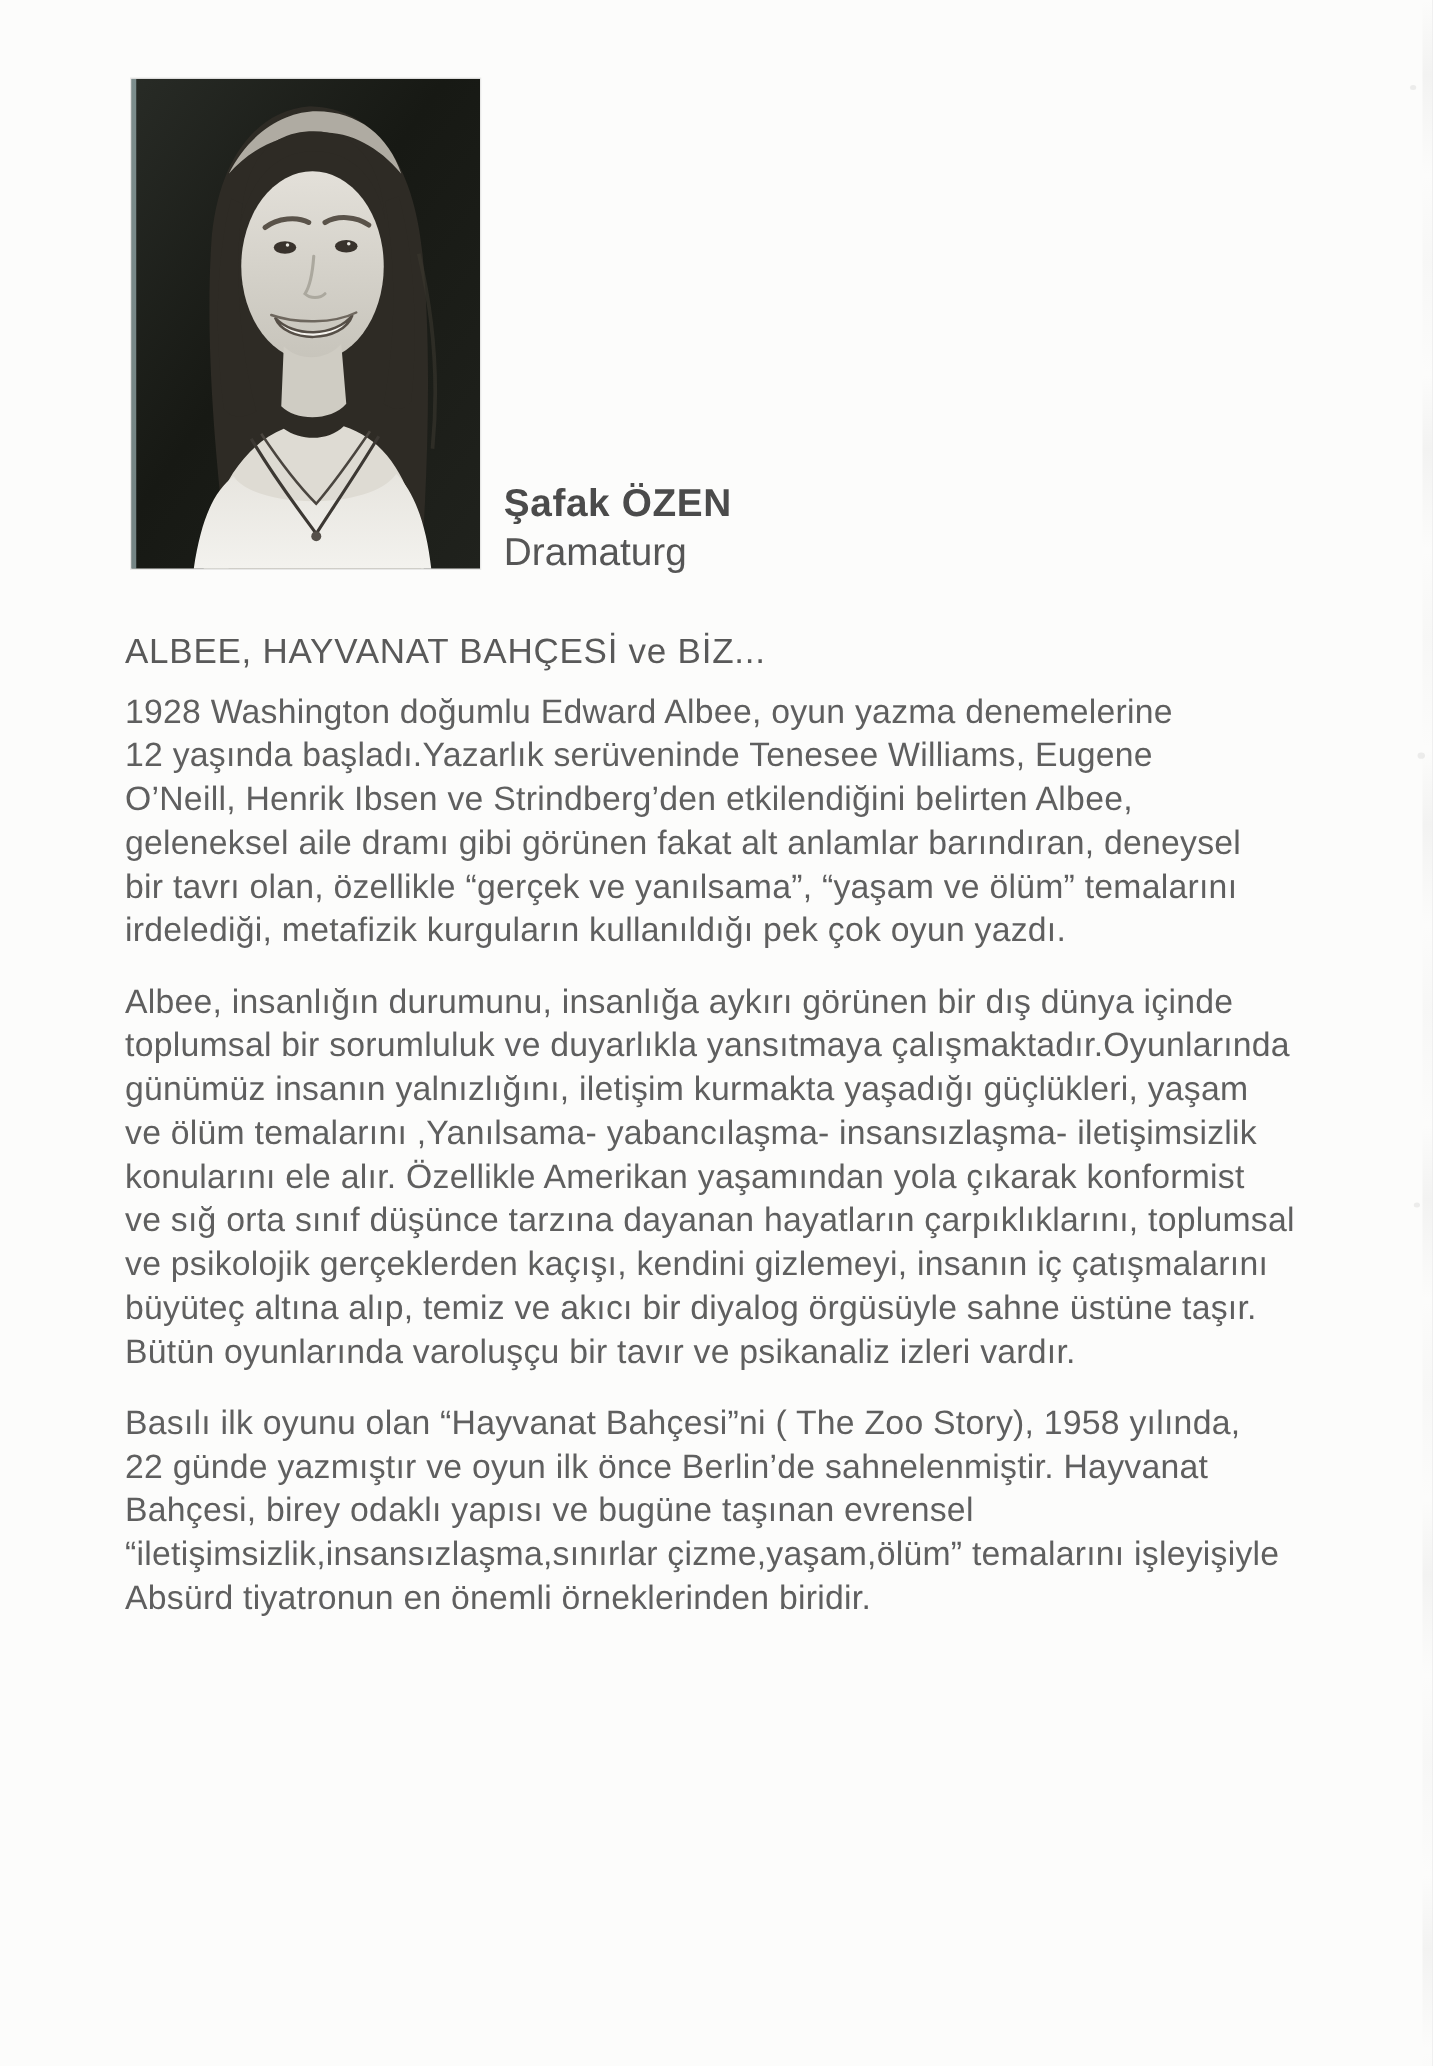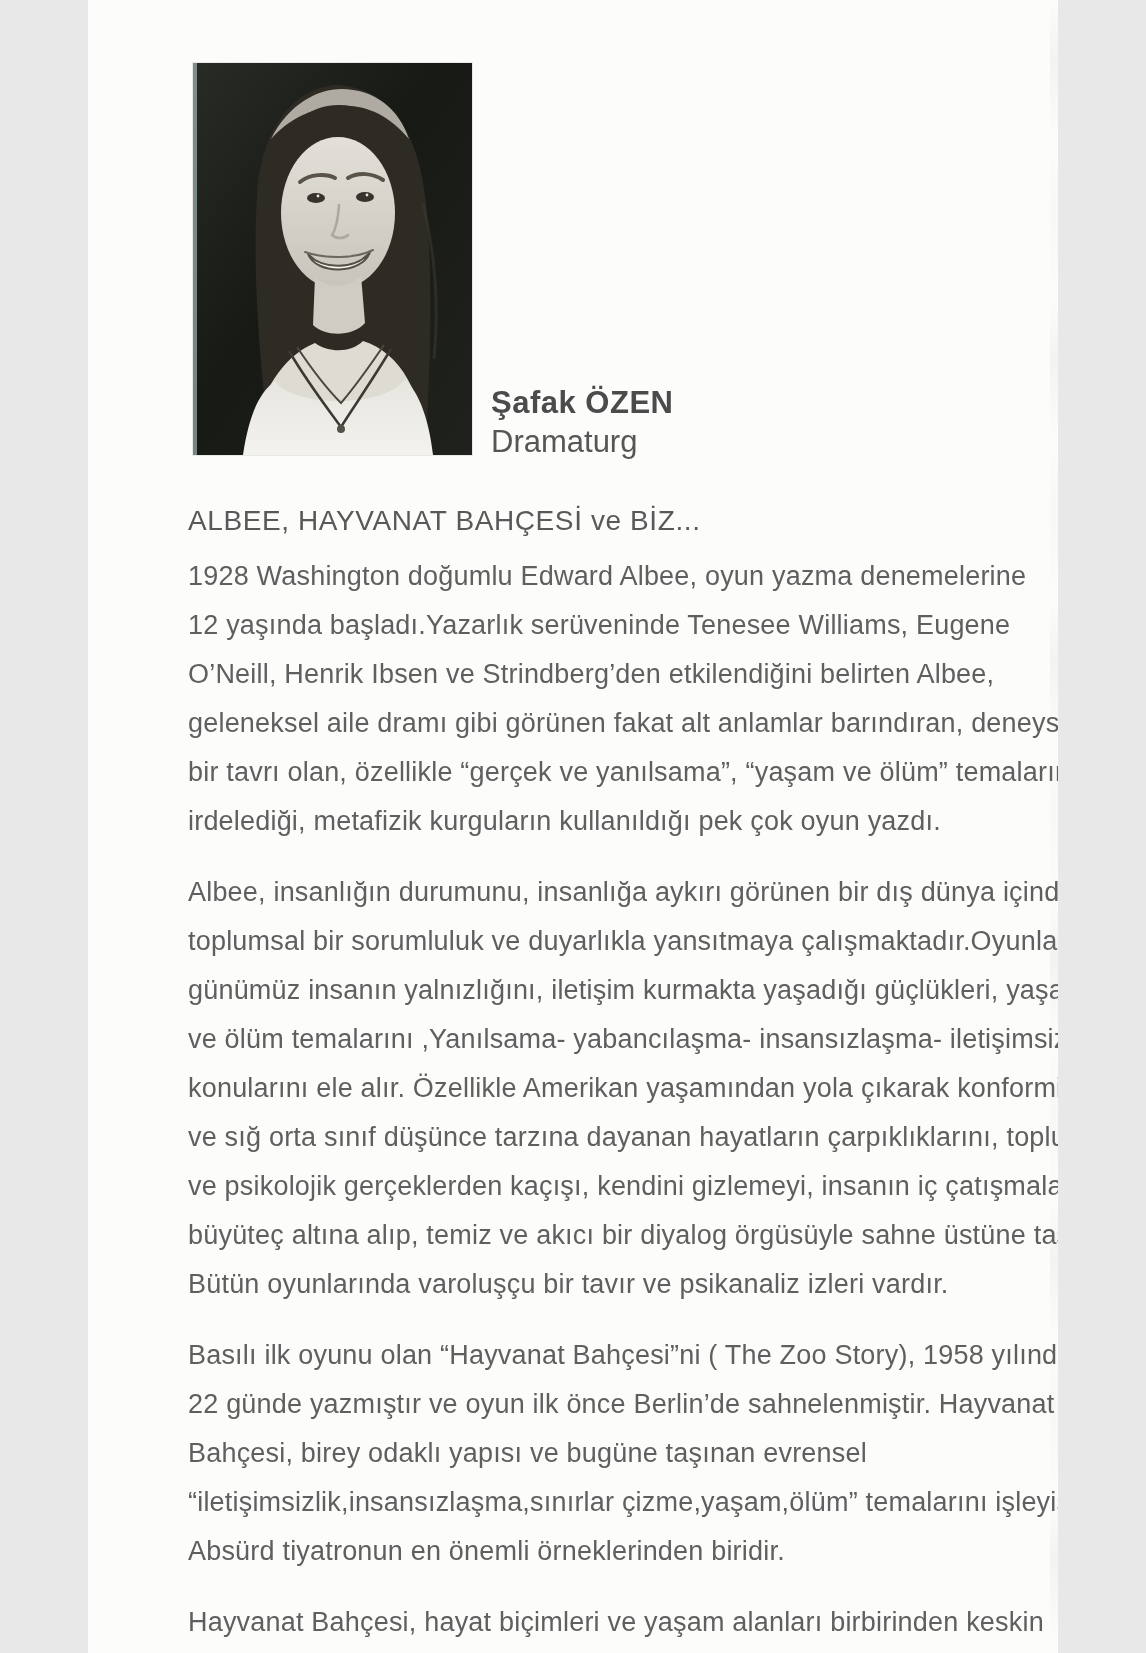--- a/index.html
+++ b/index.html
@@ -5,21 +5,21 @@
   :root{
     --page-bg:#fcfcfb;
     --text:#5f5f5f;
     --heading-text:#595959;
     --name-text:#4b4b4b;
     --role-text:#565656;
   }
   html,body{margin:0;padding:0;background:#e8e8e8;}
   .page{
     position:relative;
-    width:970px;height:1653px;
+    width:1146px;height:1653px;
     margin:0 auto;
     background:var(--page-bg);
     overflow:hidden;
     font-family:"Liberation Sans","DejaVu Sans",sans-serif;
     color:var(--text);
   }
   .photo{
     position:absolute;left:105px;top:63px;width:279px;height:392px;margin:0;
     box-shadow:0 0 0 1px rgba(0,0,0,0.08);
   }
@@ -33,21 +33,21 @@
     font-size:31px;color:var(--role-text);line-height:38px;
   }
   .article{position:absolute;left:100px;top:502px;width:1010px;}
   .heading{
     margin:0 0 12px 0;
     font-size:28px;font-weight:normal;color:var(--heading-text);
     letter-spacing:0.6px;line-height:38px;white-space:nowrap;
   }
   .para{
     margin:0 0 22px 0;
-    font-size:27px;line-height:49px;letter-spacing:0.2px;
+    font-size:27px;line-height:35px;letter-spacing:0.2px;
     white-space:nowrap;
   }
   
   .scan-edge{
     position:absolute;right:0;top:0;width:8px;height:1653px;
     background:repeating-linear-gradient(
       to bottom,
       rgba(160,160,160,0.00) 0px,
       rgba(160,160,160,0.10) 60px,
       rgba(160,160,160,0.00) 140px,
@@ -137,21 +137,20 @@
   <div class="byline">
     <div class="name">Şafak ÖZEN</div>
     <div class="role">Dramaturg</div>
   </div>
 
   <article class="article">
     <h1 class="heading">ALBEE, HAYVANAT BAHÇESİ ve BİZ...</h1>
     <p class="para">1928 Washington doğumlu Edward Albee, oyun yazma denemelerine<br>12 yaşında başladı.Yazarlık serüveninde Tenesee Williams, Eugene<br>O’Neill, Henrik Ibsen ve Strindberg’den etkilendiğini belirten Albee,<br>geleneksel aile dramı gibi görünen fakat alt anlamlar barındıran, deneysel<br>bir tavrı olan, özellikle “gerçek ve yanılsama”, “yaşam ve ölüm” temalarını<br>irdelediği, metafizik kurguların kullanıldığı pek çok oyun yazdı.</p>
     <p class="para">Albee, insanlığın durumunu, insanlığa aykırı görünen bir dış dünya içinde<br>toplumsal bir sorumluluk ve duyarlıkla yansıtmaya çalışmaktadır.Oyunlarında<br>günümüz insanın yalnızlığını, iletişim kurmakta yaşadığı güçlükleri, yaşam<br>ve ölüm temalarını ,Yanılsama- yabancılaşma- insansızlaşma- iletişimsizlik<br>konularını ele alır. Özellikle Amerikan yaşamından yola çıkarak konformist<br>ve sığ orta sınıf düşünce tarzına dayanan hayatların çarpıklıklarını, toplumsal<br>ve psikolojik gerçeklerden kaçışı, kendini gizlemeyi, insanın iç çatışmalarını<br>büyüteç altına alıp, temiz ve akıcı bir diyalog örgüsüyle sahne üstüne taşır.<br>Bütün oyunlarında varoluşçu bir tavır ve psikanaliz izleri vardır.</p>
     <p class="para">Basılı ilk oyunu olan “Hayvanat Bahçesi”ni ( The Zoo Story), 1958 yılında,<br>22 günde yazmıştır ve oyun ilk önce Berlin’de sahnelenmiştir. Hayvanat<br>Bahçesi, birey odaklı yapısı ve bugüne taşınan evrensel<br>“iletişimsizlik,insansızlaşma,sınırlar çizme,yaşam,ölüm” temalarını işleyişiyle<br>Absürd tiyatronun en önemli örneklerinden biridir.</p>
-    <p class="para">Hayvanat Bahçesi, hayat biçimleri ve yaşam alanları birbirinden keskin<br>çizgilerle ayrılmış iki adamın, adeta dondurulmuş bir zaman diliminde,<br>insan olmanın kırılgan çizgisine yaptıkları yolculuğun öyküsüdür. Bu</p>
   </article>
 
   <div class="scan-edge"></div>
   <div class="scan-speck" style="left:1128px;top:68px;width:5px;height:4px;"></div>
   <div class="scan-speck" style="left:1134px;top:602px;width:6px;height:5px;"></div>
   <div class="scan-speck" style="left:1131px;top:962px;width:5px;height:4px;"></div>
 
 </div>
 
 </body></html>

